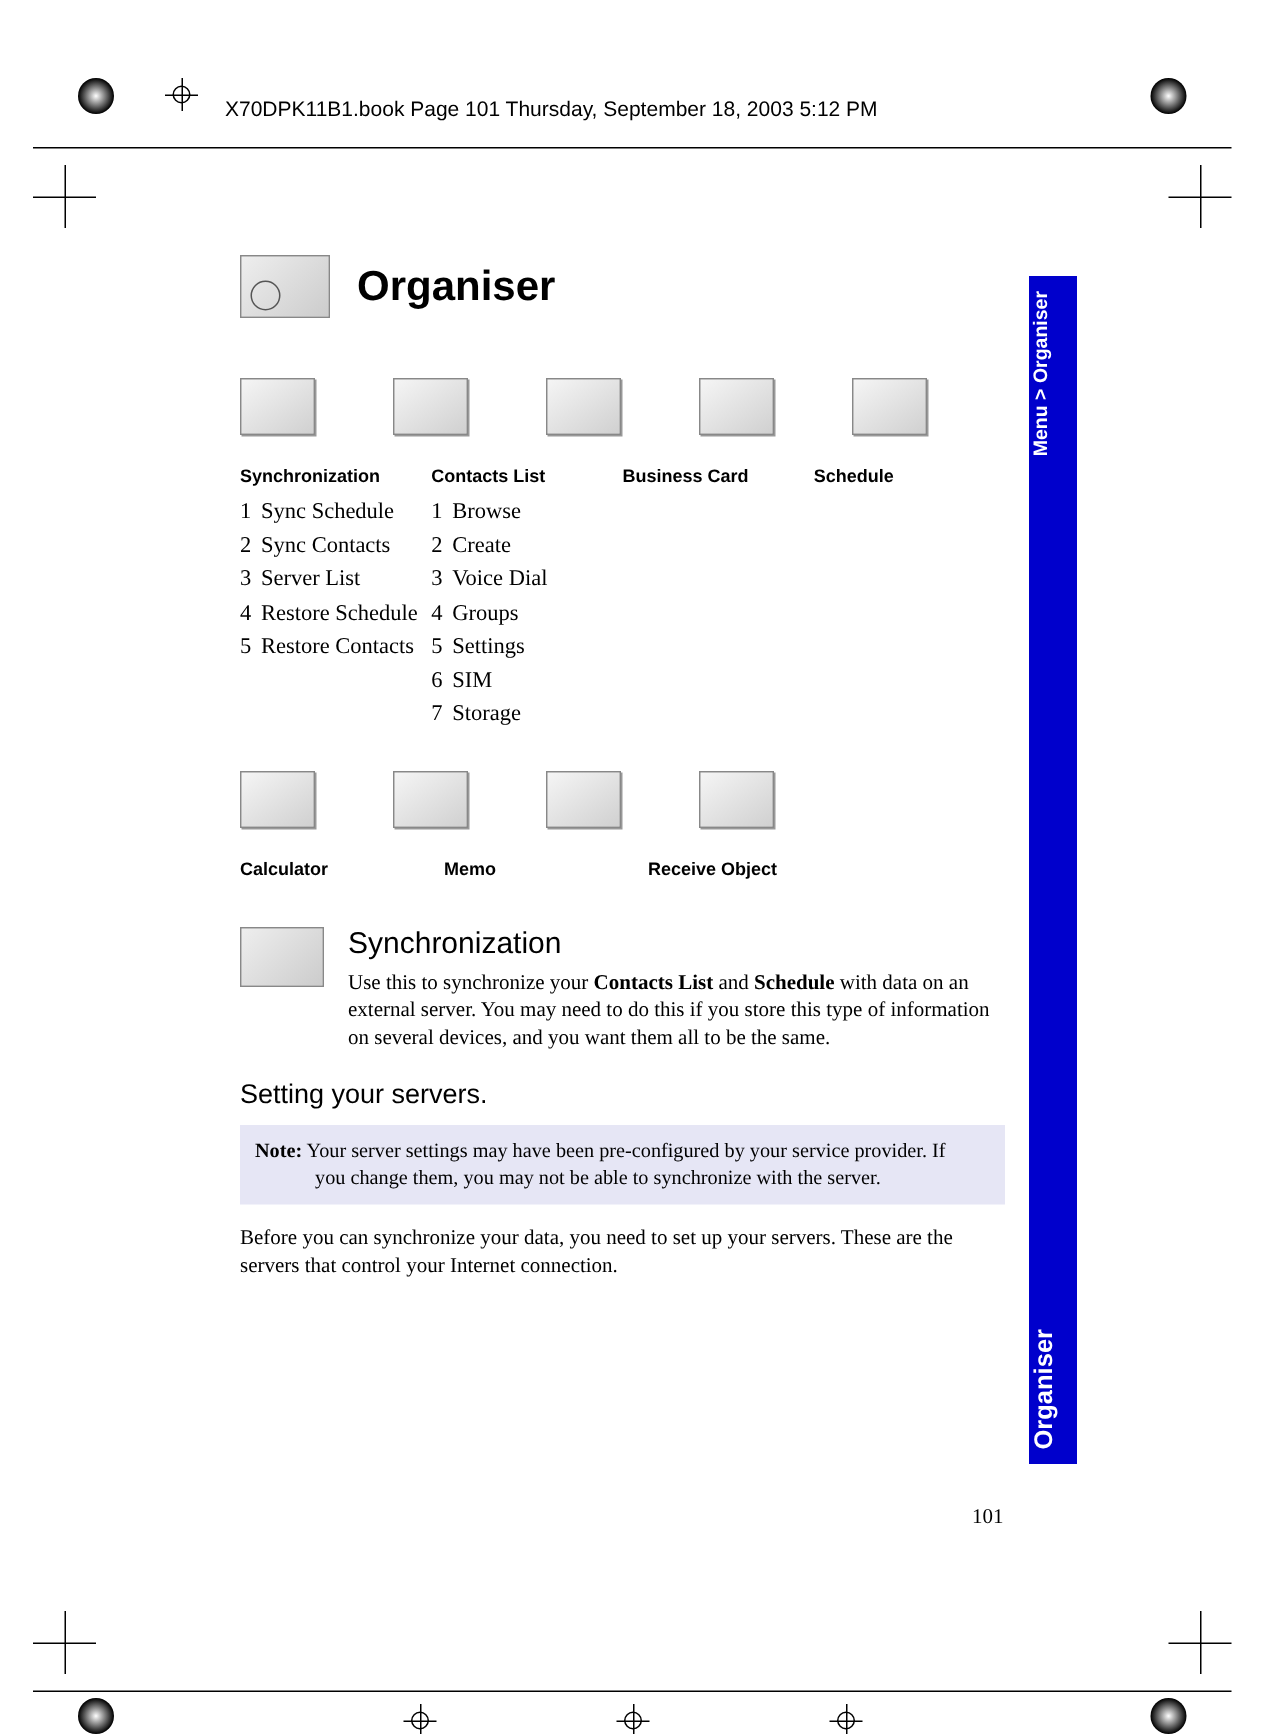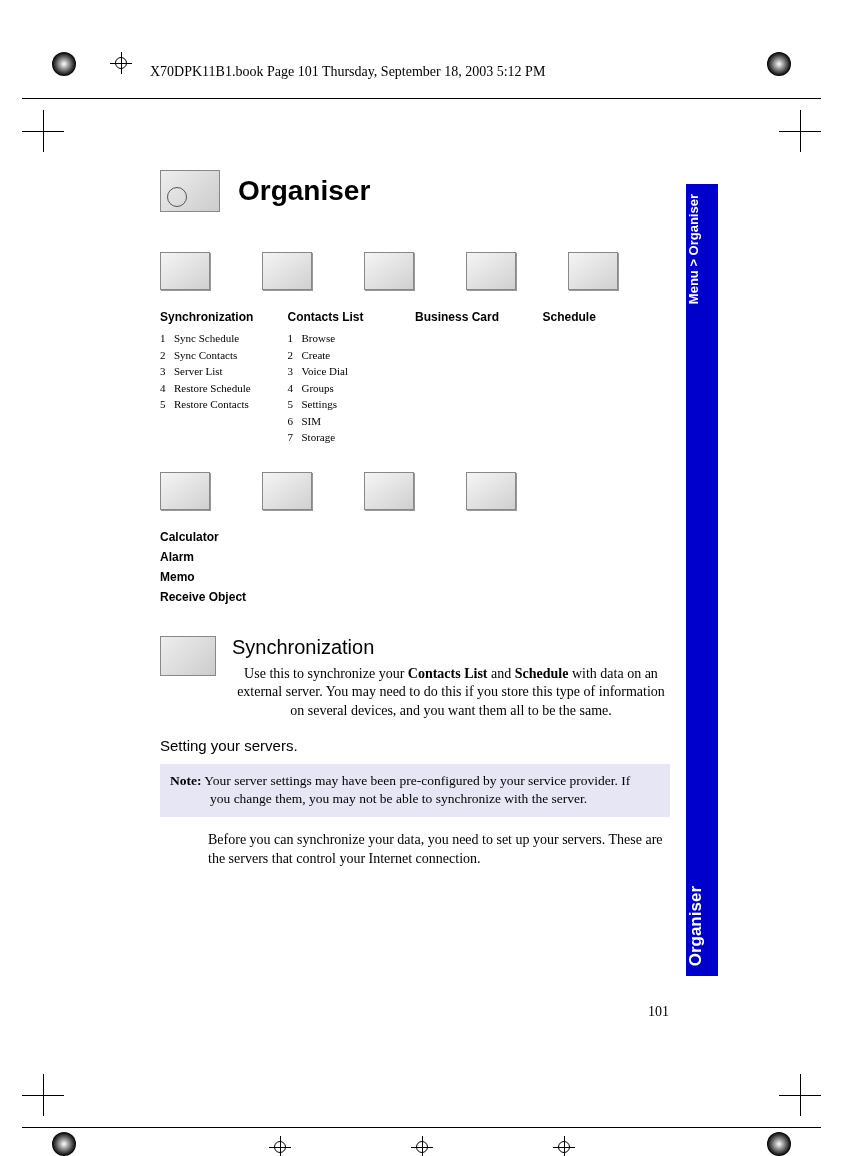--- a/index.html
+++ b/index.html
@@ -17,21 +17,21 @@
     left: 22px;
     right: 22px;
     height: 1px;
     background: #000;
   }
   .header-text {
     position: absolute;
     top: 64px;
     left: 150px;
     font-size: 14px;
-    font-family: Liberation Serif, serif;
+    font-family: Liberation Sans, sans-serif;
   }
   .crop-corner {
     position: absolute;
     width: 42px;
     height: 42px;
   }
   .crop-corner::before, .crop-corner::after {
     content: "";
     position: absolute;
     background: #000;
@@ -170,48 +170,48 @@
     width: 50px; height: 38px;
     border: 1px solid #888;
     background: linear-gradient(145deg,#f5f5f5,#d0d0d0);
     box-shadow: 1px 1px 0 #999;
     margin-bottom: 8px;
   }
 
   .col-row { display: flex; margin-bottom: 26px; }
   .col { flex: 1; min-width: 0; }
   .col-title { font-family: Arial, sans-serif; font-size: 12px; font-weight: bold; margin-bottom: 6px; white-space: nowrap;}
-  .col-list { font-size: 11px; line-height: 1.5; }
+  .col-list { font-size: 15px; line-height: 1.5; }
   .col-list .li { white-space: nowrap; }
   .li-num { display: inline-block; width: 14px; }
 
   h2.section-title { font-family: Arial, sans-serif; font-size: 20px; font-weight: normal; margin-bottom: 6px; }
   .section-row { display: flex; gap: 16px; margin-bottom: 16px; }
   .section-icon {
     width: 56px; height: 40px;
     border: 1px solid #888;
     background: linear-gradient(135deg,#eee,#ccc);
     flex-shrink: 0;
   }
-  .section-body { font-size: 14px; line-height: 1.35; text-align: center; }
+  .section-body { font-size: 14px; line-height: 1.35; }
   .section-body b { font-weight: bold; }
 
-  h3.sub { font-family: Arial, sans-serif; font-size: 15px; font-weight: normal; margin: 6px 0 10px 0; }
+  h3.sub { font-family: Arial, sans-serif; font-size: 18px; font-weight: normal; margin: 6px 0 10px 0; }
 
   .note-box {
     background: #e6e6f5;
     padding: 8px 10px;
     font-size: 13.5px;
     margin-bottom: 14px;
     line-height: 1.35;
   }
   .note-box .note-label { font-weight: bold; }
   .note-indent { padding-left: 40px; display: block; }
 
-  .para { font-size: 14px; line-height: 1.35; margin-left: 48px; }
+  .para { font-size: 14px; line-height: 1.35; }
 
   .page-num {
     position: absolute;
     top: 1004px;
     left: 648px;
     font-size: 14px;
   }
 </style>
 </head>
 <body>
@@ -302,26 +302,23 @@
         <div class="menu-icon"></div>
       </div>
     <div class="icon-cell">
         <div class="menu-icon"></div>
       </div>
     <div class="icon-cell">
         <div class="menu-icon"></div>
       </div>
   </div>
 
-  <div class="col-row" style="width:80%;flex-direction:column;">
+  <div class="col-row" style="width:80%;">
     <div class="col">
       <div class="col-title">Calculator</div>
-    </div>
-    <div class="col">
-      <div class="col-title">Alarm</div>
     </div>
     <div class="col">
       <div class="col-title">Memo</div>
     </div>
     <div class="col">
       <div class="col-title">Receive Object</div>
     </div>
   </div>
 
   <div class="section-row">

